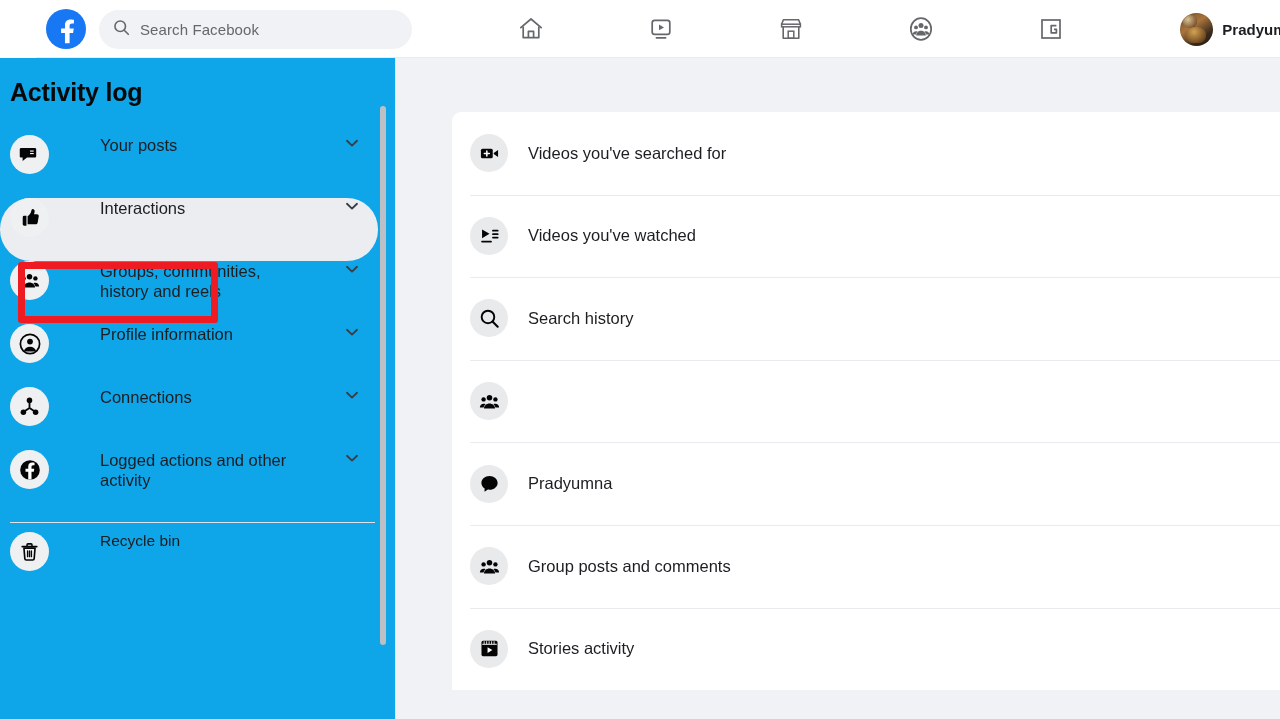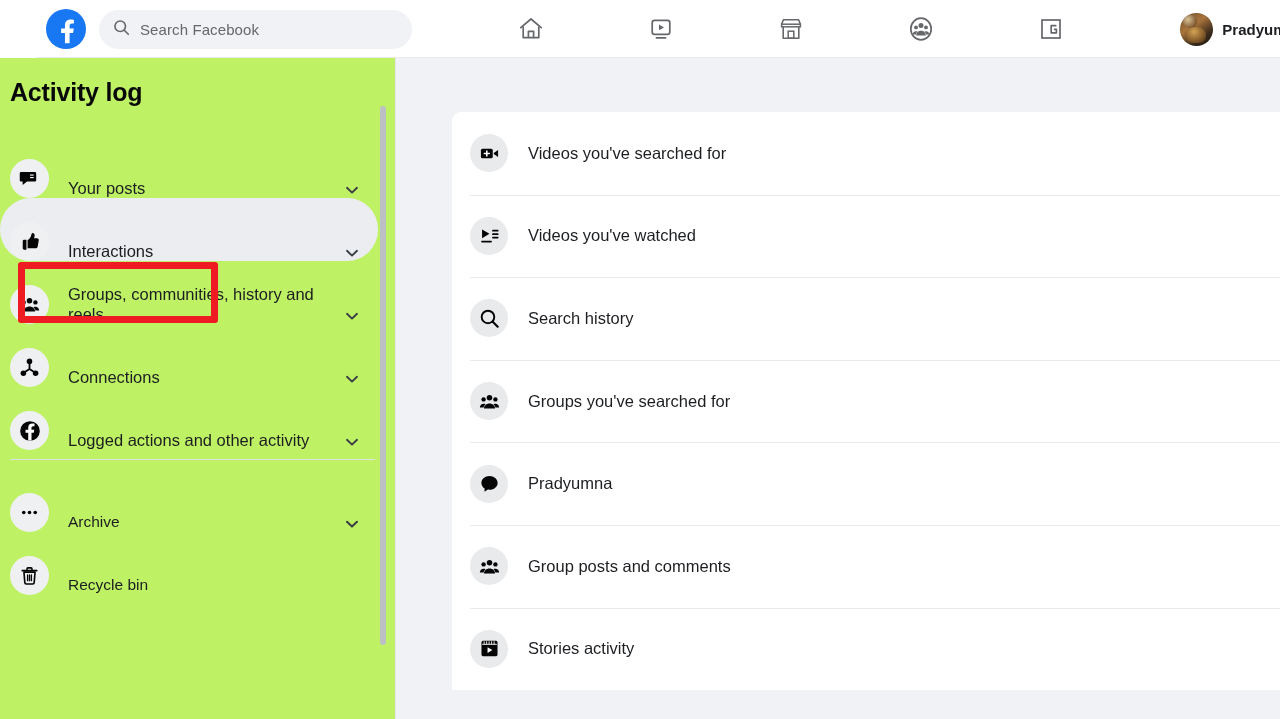--- a/index.html
+++ b/index.html
@@ -72,36 +72,37 @@
     opacity:.85;
   }
   .profile-name {
     font-size: 15px; color: #1c1e21; font-weight: 700;
   }
 
   
   .sidebar {
     position: absolute; left: 0; top: 58px;
     width: 396px; height: 661px;
-    background: #bef264;
+    background: #0ea5e9;
     border-right: 1px solid #e4e6eb;
     overflow: hidden;
   }
   .sidebar-title {
     position: absolute; left: 10px; top: 20px;
     font-size: 25px; font-weight: bold; color: #080809;
     letter-spacing: -.2px;
   }
   .nav-list { position: absolute; left: 0; top: 77px; width: 396px; }
 
   .nav-item {
     position: relative;
-    display: flex; align-items: flex-end;
+    display: flex; align-items: flex-start;
     height: 63px; padding-left: 10px; padding-right: 18px;
     width: 378px;
+    gap: 32px;
   }
   .nav-item.active { background: #ebedf0; border-radius: 31px; }
   .nav-ico {
     width: 39px; height: 39px; min-width: 39px; border-radius: 50%;
     background: #eef0f2;
     display: flex; align-items: center; justify-content: center;
   }
   .nav-ico svg { display: block; }
   .nav-label {
     margin-left: 19px;
@@ -303,20 +304,35 @@
           </svg>
         </span>
         <span class="nav-label">Groups, communities, history and reels</span>
         <span class="chev">
           <svg width="16" height="16" viewBox="0 0 16 16">
               <path d="M3 5.8 8 10.6l5-4.8" fill="none" stroke="#3b3f45" stroke-width="1.9" stroke-linecap="round" stroke-linejoin="round"></path>
             </svg>
         </span>
       </div>
 
+      <div class="nav-item">
+        <span class="nav-ico">
+          <svg width="22" height="22" viewBox="0 0 22 22">
+            <circle cx="11" cy="11" r="9.6" fill="none" stroke="#050505" stroke-width="1.7"></circle>
+            <circle cx="11" cy="8.6" r="2.9" fill="#050505"></circle>
+            <path d="M4.8 18.4c.6-3 3.2-4.7 6.2-4.7s5.6 1.7 6.2 4.7z" fill="#050505"></path>
+          </svg>
+        </span>
+        <span class="nav-label">Profile information</span>
+        <span class="chev">
+          <svg width="16" height="16" viewBox="0 0 16 16">
+              <path d="M3 5.8 8 10.6l5-4.8" fill="none" stroke="#3b3f45" stroke-width="1.9" stroke-linecap="round" stroke-linejoin="round"></path>
+            </svg>
+        </span>
+      </div>
 
       <div class="nav-item">
         <span class="nav-ico">
           <svg width="21" height="21" viewBox="0 0 22 22">
             <circle cx="11" cy="4.6" r="2.9" fill="#050505"></circle>
             <circle cx="4.6" cy="17" r="2.9" fill="#050505"></circle>
             <circle cx="17.4" cy="17" r="2.9" fill="#050505"></circle>
             <path d="M11 7.4v5.2M10.2 13l-4 2.6M11.8 13l4 2.6" stroke="#050505" stroke-width="1.9" stroke-linecap="round"></path>
           </svg>
         </span>
@@ -338,35 +354,20 @@
         <span class="nav-label">Logged actions and other activity</span>
         <span class="chev">
           <svg width="16" height="16" viewBox="0 0 16 16">
               <path d="M3 5.8 8 10.6l5-4.8" fill="none" stroke="#3b3f45" stroke-width="1.9" stroke-linecap="round" stroke-linejoin="round"></path>
             </svg>
         </span>
       </div>
 
       <div class="nav-divider"></div>
 
-      <div class="nav-item">
-        <span class="nav-ico">
-          <svg width="21" height="21" viewBox="0 0 22 22">
-            <circle cx="5" cy="11" r="1.9" fill="#050505"></circle>
-            <circle cx="11" cy="11" r="1.9" fill="#050505"></circle>
-            <circle cx="17" cy="11" r="1.9" fill="#050505"></circle>
-          </svg>
-        </span>
-        <span class="nav-label small">Archive</span>
-        <span class="chev">
-          <svg width="16" height="16" viewBox="0 0 16 16">
-              <path d="M3 5.8 8 10.6l5-4.8" fill="none" stroke="#3b3f45" stroke-width="2.1" stroke-linecap="round" stroke-linejoin="round"></path>
-            </svg>
-        </span>
-      </div>
 
       <div class="nav-item">
         <span class="nav-ico">
           <svg width="21" height="21" viewBox="0 0 22 22">
             <path d="M3.4 5.8h15.2" stroke="#050505" stroke-width="1.8" stroke-linecap="round"></path>
             <path d="M8.4 5.4V3.9c0-.5.4-.9.9-.9h3.4c.5 0 .9.4.9.9v1.5" fill="none" stroke="#050505" stroke-width="1.6"></path>
             <path d="M5.2 7.4h11.6l-.9 11.1c-.06.8-.73 1.4-1.53 1.4H7.63c-.8 0-1.47-.6-1.53-1.4z" fill="none" stroke="#050505" stroke-width="1.7" stroke-linejoin="round"></path>
             <path d="M9 10.4v6M11 10.4v6M13 10.4v6" stroke="#050505" stroke-width="1.4" stroke-linecap="round"></path>
           </svg>
         </span>
@@ -420,21 +421,20 @@
         <span class="row-ico">
           <svg width="21" height="21" viewBox="0 0 22 22">
             <circle cx="11" cy="7" r="2.9" fill="#050505"></circle>
             <circle cx="4.8" cy="8.8" r="2.3" fill="#050505"></circle>
             <circle cx="17.2" cy="8.8" r="2.3" fill="#050505"></circle>
             <path d="M5.2 18.4c0-3.2 2.6-5.4 5.8-5.4s5.8 2.2 5.8 5.4z" fill="#050505"></path>
             <path d="M.9 17.4c0-2.4 1.8-4 4-4 .7 0 1.4.1 2 .4-1.1 1-1.9 2.2-2.1 3.6z" fill="#050505"></path>
             <path d="M21.1 17.4c0-2.4-1.8-4-4-4-.7 0-1.4.1-2 .4 1.1 1 1.9 2.2 2.1 3.6z" fill="#050505"></path>
           </svg>
         </span>
-        <span class="row-label">Groups you've searched for</span>
       </div>
 
       <div class="row">
         <span class="row-ico">
           <svg width="21" height="21" viewBox="0 0 22 22">
             <path d="M11 3.2c-4.7 0-8.5 3.2-8.5 7.2 0 2.3 1.3 4.4 3.3 5.7v3.5l3.5-2.2c.55.1 1.1.15 1.7.15 4.7 0 8.5-3.2 8.5-7.15S15.7 3.2 11 3.2z" fill="#050505"></path>
           </svg>
         </span>
         <span class="row-label">Pradyumna</span>
       </div>

